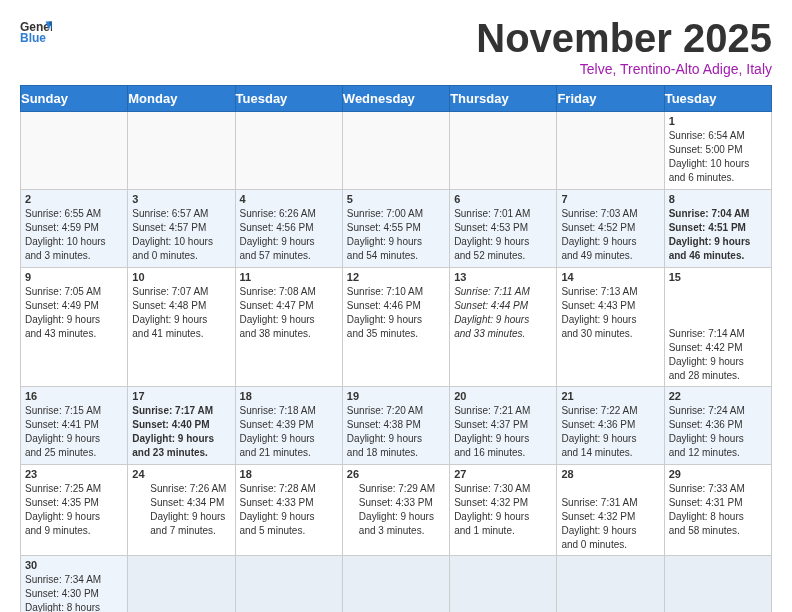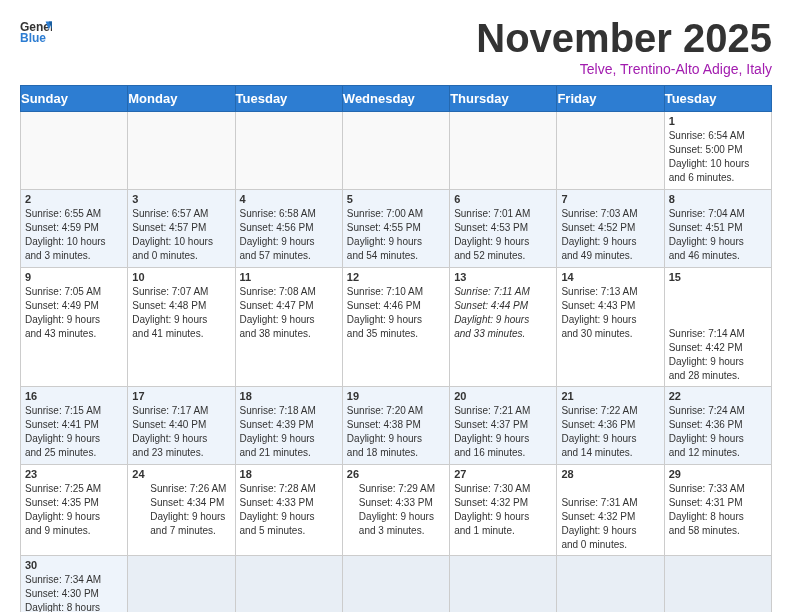--- a/index.html
+++ b/index.html
@@ -152,21 +152,21 @@
           </td>
           <td>
             <span class="day-num">3</span>
             <div class="day-info" style="white-space: pre-line;">Sunrise: 6:57 AM
 Sunset: 4:57 PM
 Daylight: 10 hours
 and 0 minutes.</div>
           </td>
           <td>
             <span class="day-num">4</span>
-            <div class="day-info" style="white-space: pre-line;">Sunrise: 6:58 AM
+            <div class="day-info" style="white-space: pre-line;">Sunrise: 6:26 AM
 Sunset: 4:56 PM
 Daylight: 9 hours
 and 57 minutes.</div>
           </td>
           <td>
             <span class="day-num">5</span>
             <div class="day-info" style="white-space: pre-line;">Sunrise: 7:00 AM
 Sunset: 4:55 PM
 Daylight: 9 hours
 and 54 minutes.</div>
@@ -180,21 +180,21 @@
           </td>
           <td>
             <span class="day-num">7</span>
             <div class="day-info" style="white-space: pre-line;">Sunrise: 7:03 AM
 Sunset: 4:52 PM
 Daylight: 9 hours
 and 49 minutes.</div>
           </td>
           <td>
             <span class="day-num">8</span>
-            <div class="day-info" style="white-space: pre-line;">Sunrise: 7:04 AM
+            <div class="day-info" style="white-space: pre-line; font-weight: bold;">Sunrise: 7:04 AM
 Sunset: 4:51 PM
 Daylight: 9 hours
 and 46 minutes.</div>
           </td>
         </tr>
         <tr>
           <td>
             <span class="day-num">9</span>
             <div class="day-info" style="white-space: pre-line;">Sunrise: 7:05 AM
 Sunset: 4:49 PM
@@ -247,21 +247,21 @@
         <tr class="alt-row">
           <td>
             <span class="day-num">16</span>
             <div class="day-info" style="white-space: pre-line;">Sunrise: 7:15 AM
 Sunset: 4:41 PM
 Daylight: 9 hours
 and 25 minutes.</div>
           </td>
           <td>
             <span class="day-num">17</span>
-            <div class="day-info" style="white-space: pre-line;">Sunrise: 7:17 AM
+            <div class="day-info" style="white-space: pre-line; font-weight: bold;">Sunrise: 7:17 AM
 Sunset: 4:40 PM
 Daylight: 9 hours
 and 23 minutes.</div>
           </td>
           <td>
             <span class="day-num">18</span>
             <div class="day-info" style="white-space: pre-line;">Sunrise: 7:18 AM
 Sunset: 4:39 PM
 Daylight: 9 hours
 and 21 minutes.</div>

